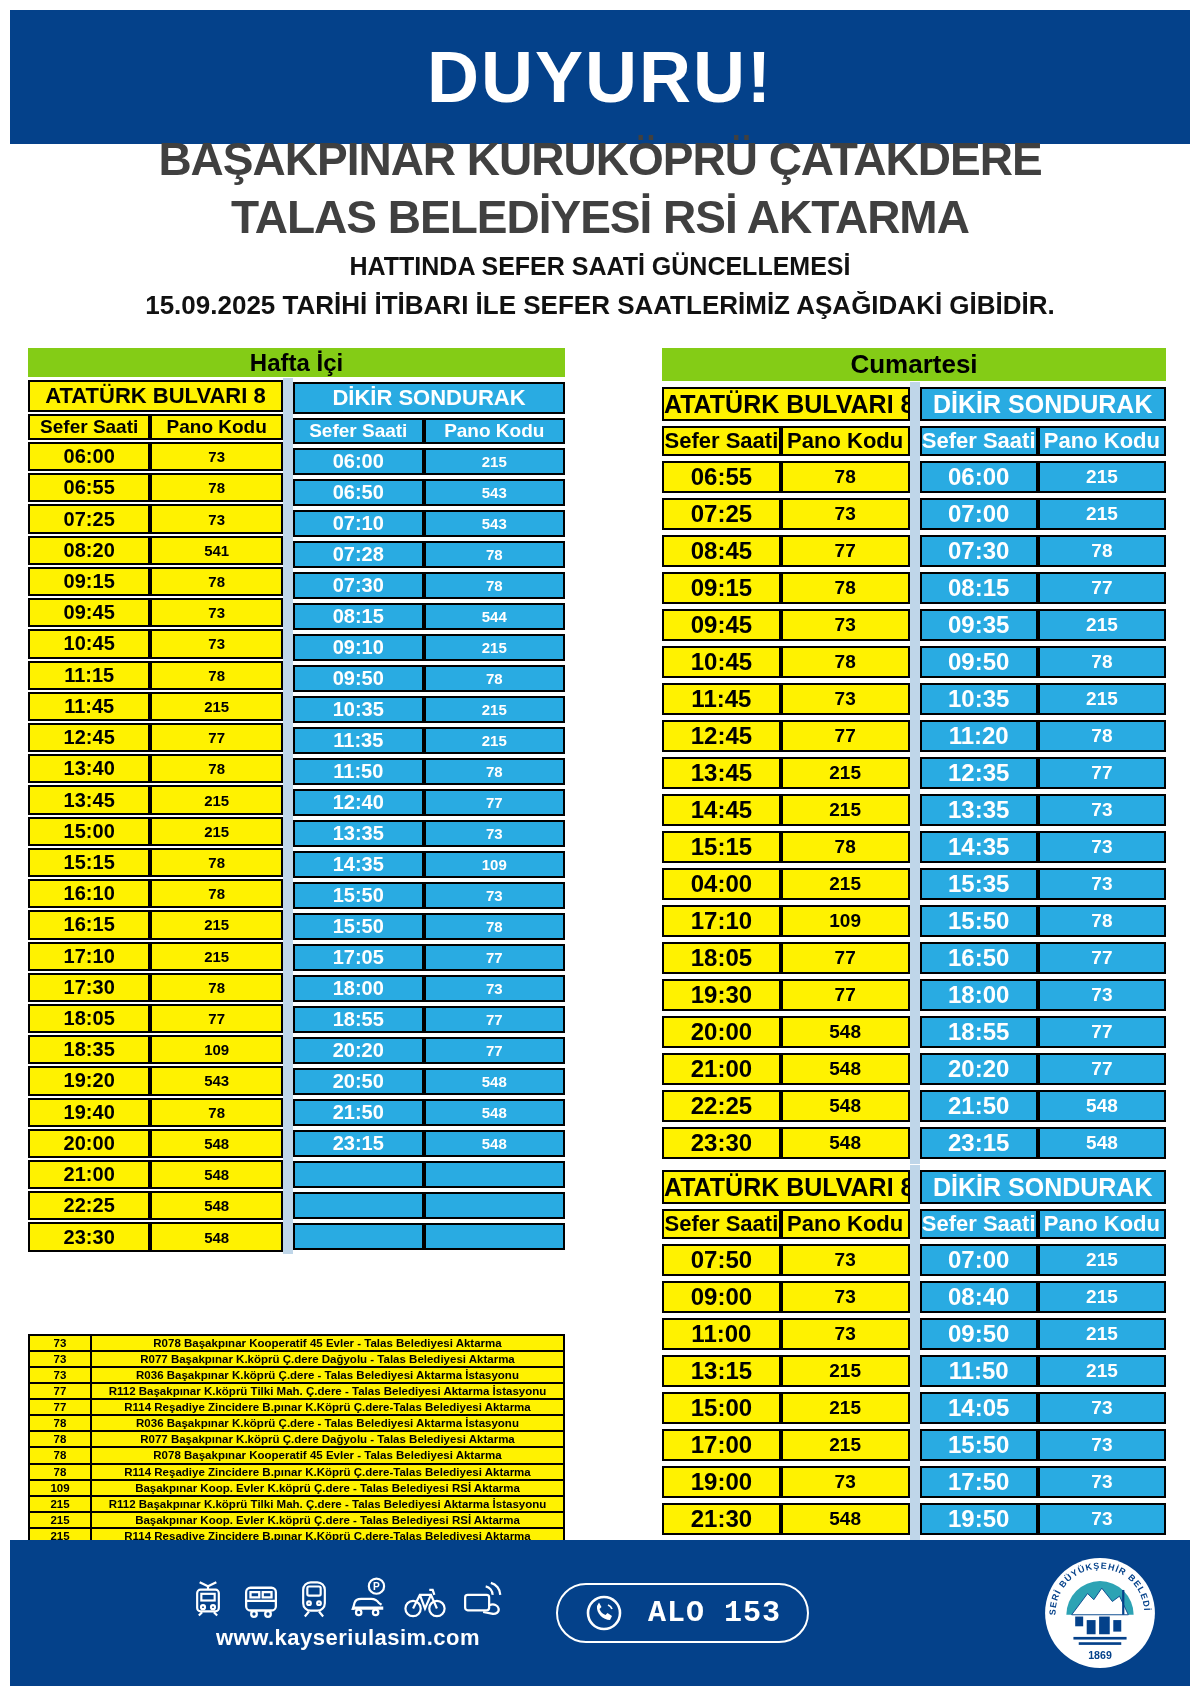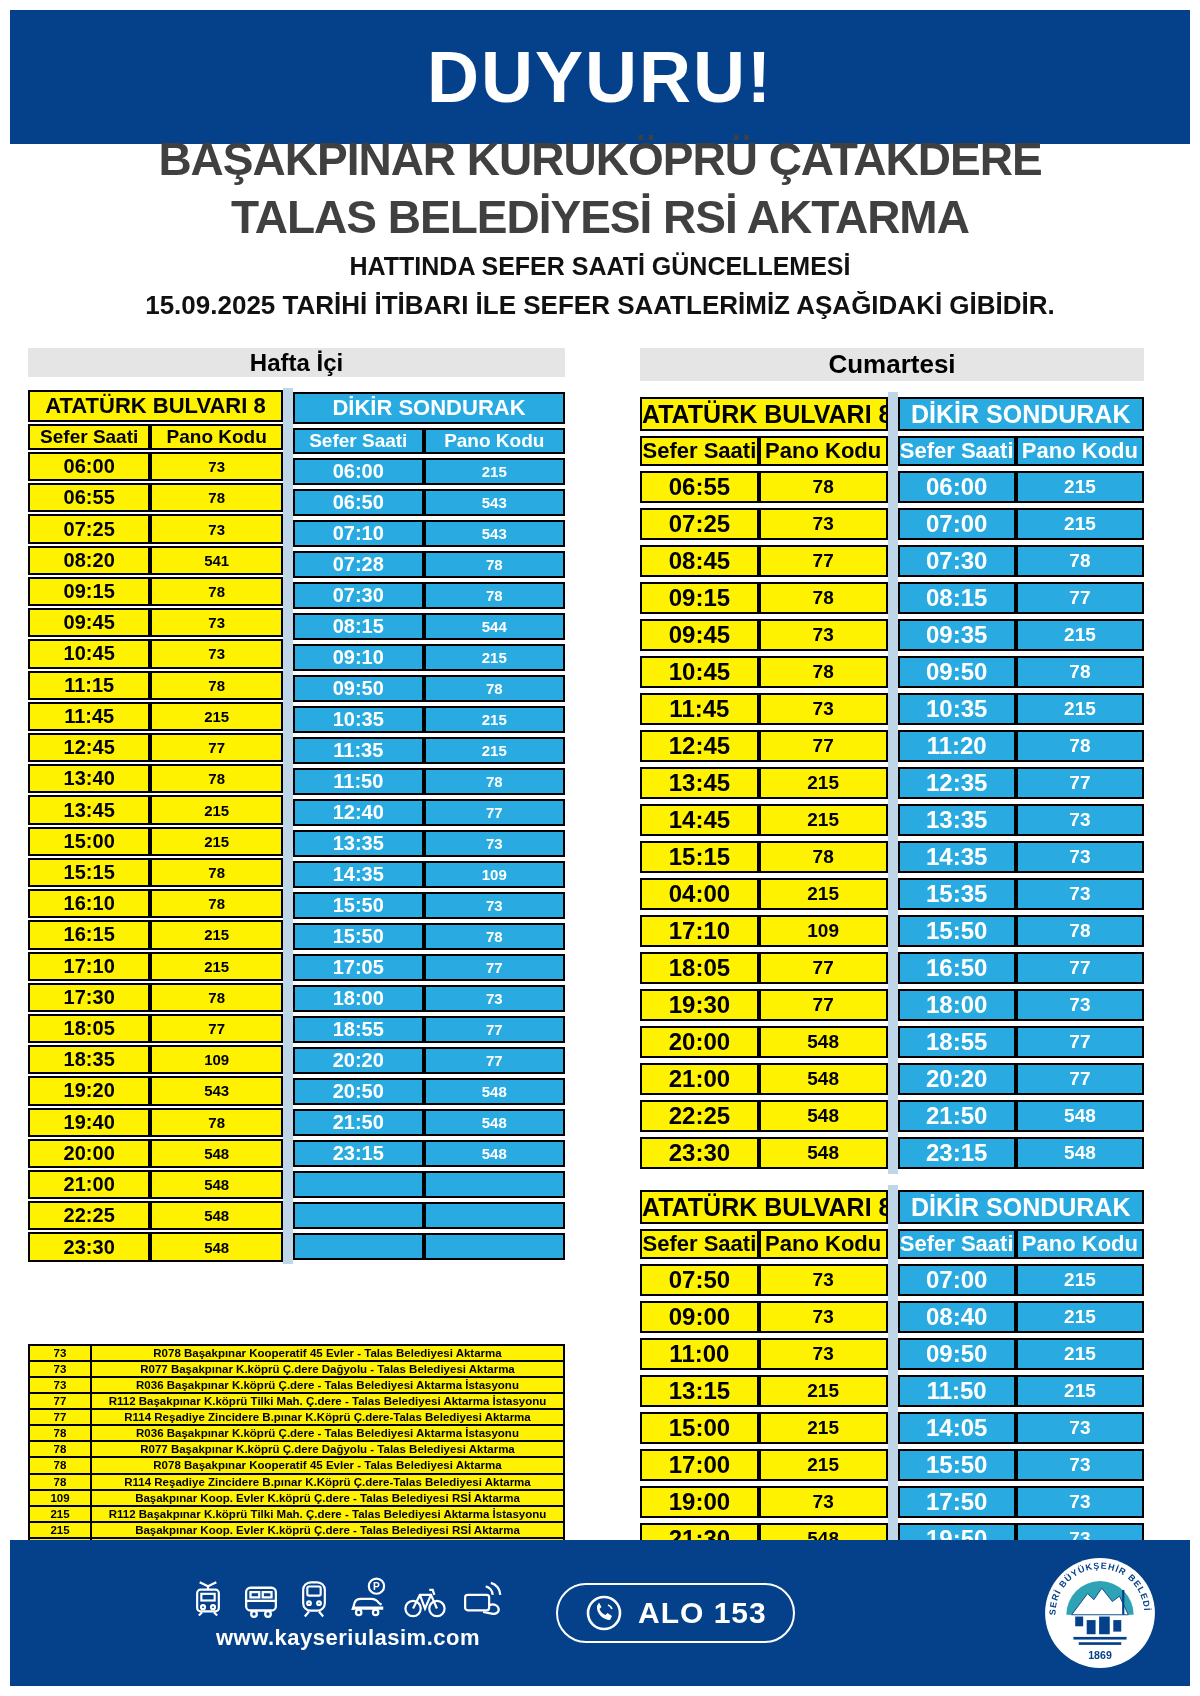--- a/index.html
+++ b/index.html
@@ -12,26 +12,26 @@
   .banner span{color:#ffffff;font-weight:bold;font-size:72px;letter-spacing:2px;}
   .title{position:absolute;left:0;width:1200px;text-align:center;color:#404040;font-weight:bold;
          font-size:46px;letter-spacing:-1px;}
   .t1{top:132px;} .t2{top:190px;}
   .sub{position:absolute;left:0;width:1200px;text-align:center;color:#111;font-weight:bold;}
   .s1{top:252px;font-size:25px;} .s2{top:290px;font-size:26px;}
 
   
   .col{position:absolute;top:348px;}
   .col-left{left:28px;width:537px;}
-  .col-right{left:640px;width:504px;}
-  .day-band{background:#e5e5e5;display:flex;align-items:center;justify-content:center;
+  .col-right{left:662px;width:504px;}
+  .day-band{background:#84cc16;display:flex;align-items:center;justify-content:center;
             font-weight:bold;color:#000;}
   .band-wk{height:29px;font-size:24px;}
   .band-we{height:33px;font-size:26px;}
-  .tables{display:flex;align-items:stretch;margin-top:11px;justify-content:center;}
+  .tables{display:flex;align-items:stretch;margin-top:1px;justify-content:center;}
   .divider{width:10px;background:#BFD6E9;}
 
   table.sched{border-collapse:separate;table-layout:fixed;}
   table.sched th,table.sched td{border:2px solid #000;text-align:center;font-weight:bold;
                                 padding:0;overflow:hidden;white-space:nowrap;}
   .yellow th,.yellow td{background:#FFF200;color:#000;}
   .blue th,.blue td{background:#29ABE2;color:#ffffff;}
 
   
   .wk{border-spacing:0 2px;}
@@ -66,22 +66,22 @@
 
   
   .footer{position:absolute;top:1540px;left:10px;width:1180px;height:146px;background:#04418A;
           display:flex;align-items:center;padding:0 28px;box-sizing:border-box;}
   .brand{display:flex;align-items:center;gap:16px;}
   .brand-text{color:#fff;font-weight:bold;font-size:40px;line-height:0.95;letter-spacing:1px;}
   .tagline{color:#fff;font-style:italic;font-size:13px;letter-spacing:3px;text-align:right;margin-top:6px;}
   .center-block{display:flex;flex-direction:column;align-items:center;margin-left:150px;}
   .icon-row{display:flex;align-items:flex-end;gap:12px;}
   .website{color:#fff;font-weight:bold;font-size:22px;margin-top:4px;letter-spacing:0.5px;}
-  .alo-pill{display:flex;align-items:center;gap:14px;border:2.5px solid #fff;border-radius:36px;
-            padding:8px 26px;margin-left:48px;}
+  .alo-pill{display:flex;align-items:center;gap:24px;border:2.5px solid #fff;border-radius:36px;
+            padding:8px 26px;margin-left:48px;font-family:Liberation Mono, monospace;}
   .alo-pill span{color:#fff;font-weight:bold;font-size:30px;letter-spacing:1px;}
   .seal{margin-left:auto;}
 </style>
 </head>
 <body>
 
 <div class="page">
 
   <div class="banner">
     <span>DUYURU!</span>

